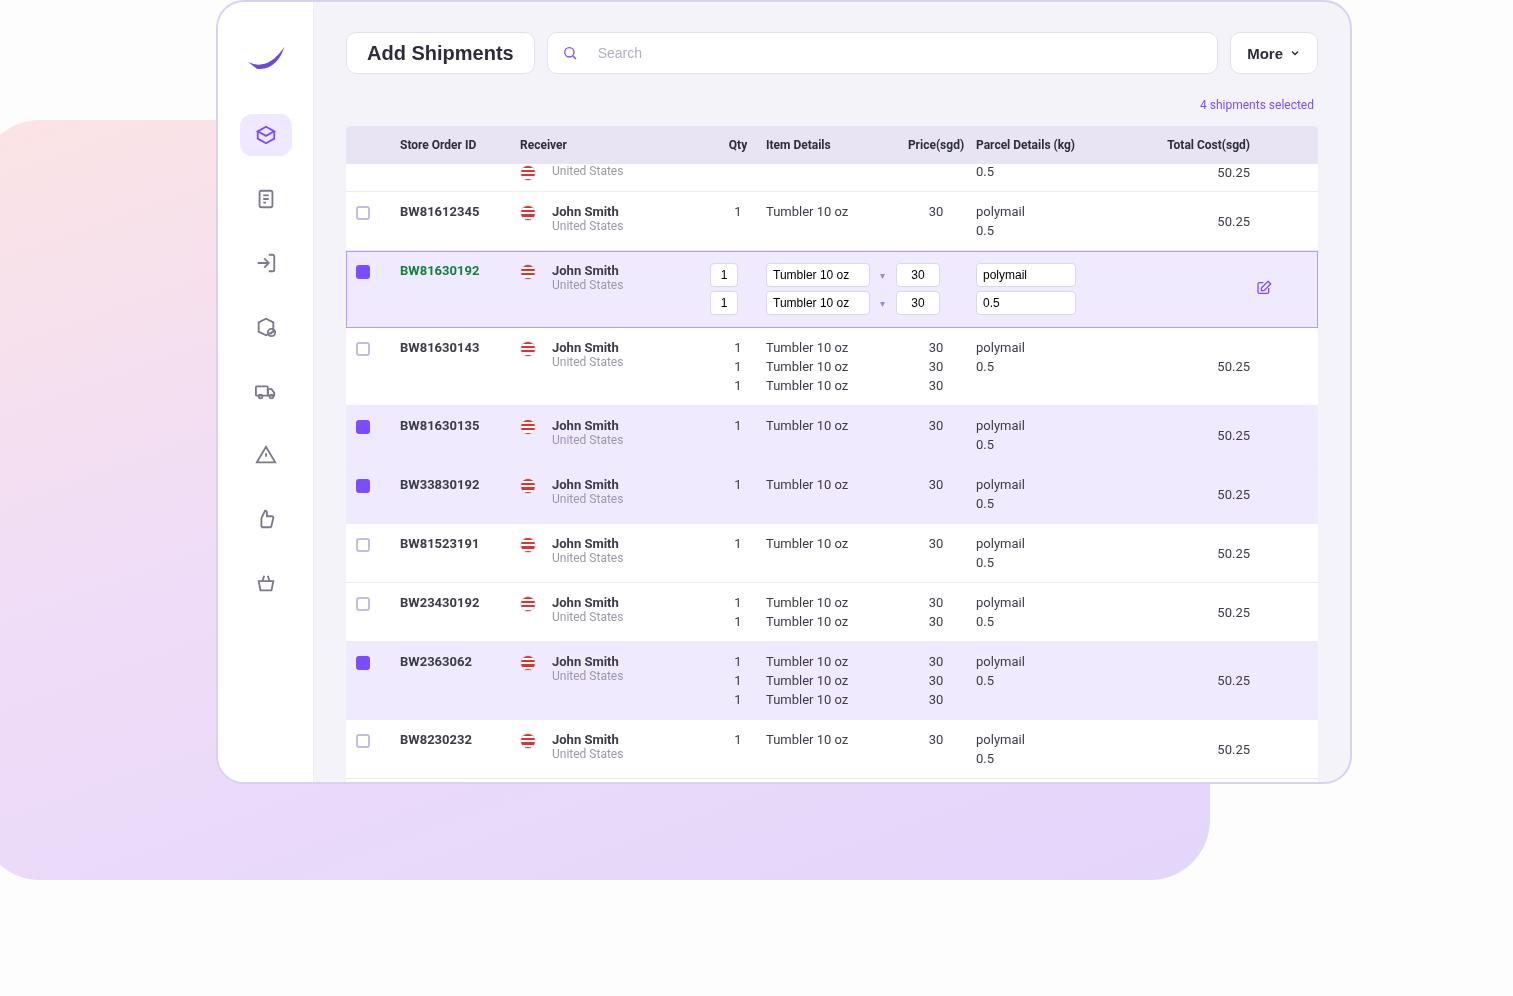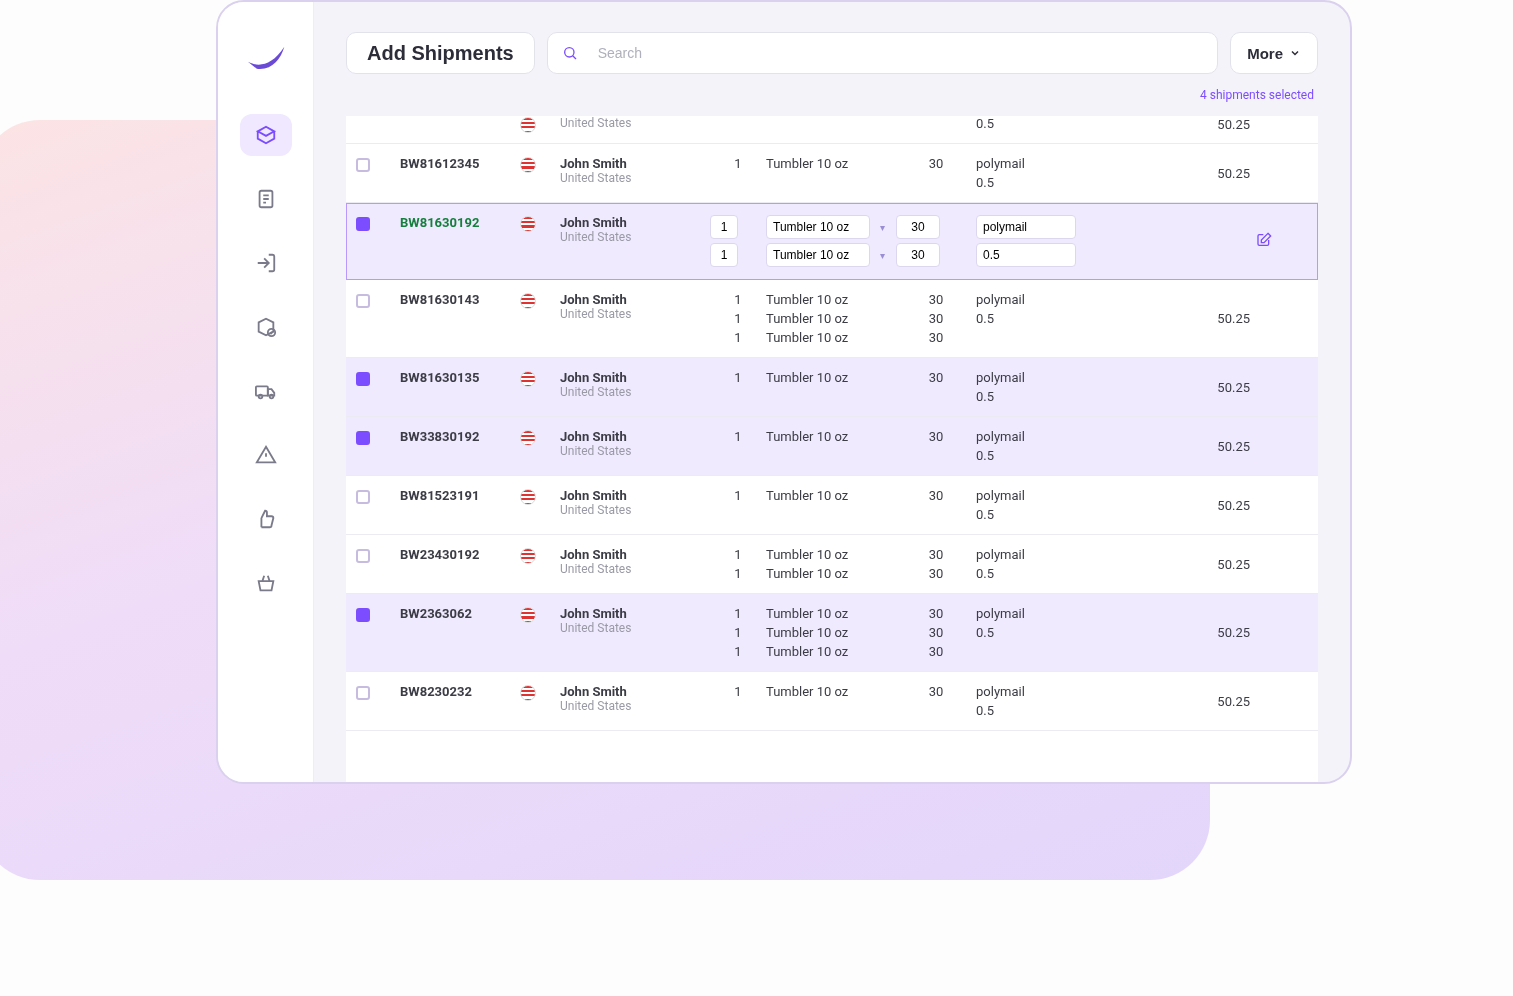--- a/index.html
+++ b/index.html
@@ -133,21 +133,21 @@
     border: none;
     border-radius: 10px;
     font-weight: 700;
     font-size: 16px;
     cursor: pointer;
   }
   .selected-note {
     text-align: right;
     font-size: 12px;
     color: #7c4dff;
-    margin-top: 14px;
+    margin-top: 24px;
     margin-bottom: 14px;
     padding-right: 4px;
   }
   
   .table-wrap {
     flex: 1;
     display: flex;
     flex-direction: column;
     min-height: 0;
   }
@@ -185,21 +185,21 @@
     width: 14px;
     height: 14px;
     border: 2px solid #c6bce0;
     border-radius: 3px;
     margin-top: 2px;
     cursor: pointer;
   }
   .chk.checked { background: #7c4dff; border-color: #7c4dff; }
   .order-id { font-weight: 700; }
   .editing .order-id { color: #15803d; }
-  .receiver { display:flex; gap:24px; align-items:flex-start; }
+  .receiver { display:flex; gap:16px; align-items:flex-start; }
   .flag {
     width: 16px; height: 16px; border-radius: 50%;
     background: linear-gradient(180deg, #d33 0 15%, #fff 15% 30%, #d33 30% 45%, #fff 45% 60%, #d33 60% 75%, #fff 75% 90%, #d33 90% 100%);
     border: 1px solid #ddd;
     flex-shrink:0; margin-top:1px;
   }
   .rec-name { font-weight:700; }
   .rec-country { color:#9a9aa6; font-size:12px; }
   .items-col, .qty-col, .price-col { display:flex; flex-direction:column; gap:4px; }
   .qty-col div { text-align:center; }
@@ -299,20 +299,31 @@
       <button class="btn-more">
         <span>More</span>
         <svg width="12" height="12" viewBox="0 0 24 24" fill="none" stroke="currentColor" stroke-width="3">
             <path d="M6 9l6 6 6-6"></path>
           </svg>
       </button>
     </div>
     <div class="selected-note">4 shipments selected</div>
 
     <div class="table-wrap">
+      <div class="thead">
+        <div></div>
+        <div>Store Order ID</div>
+        <div>Receiver</div>
+        <div class="th-center">Qty</div>
+        <div>Item Details</div>
+        <div class="th-center">Price(sgd)</div>
+        <div>Parcel Details (kg)</div>
+        <div class="th-right">Total Cost(sgd)</div>
+        <div></div>
+      </div>
       <div class="tbody" id="tbody">
           <div class="row" style="padding: 0px 10px 10px;">
   <div></div>
             <div></div>
   <div class="receiver">
               <div class="flag"></div>
     <div>
                 <div class="rec-country">United States</div>
               </div>
             </div>

